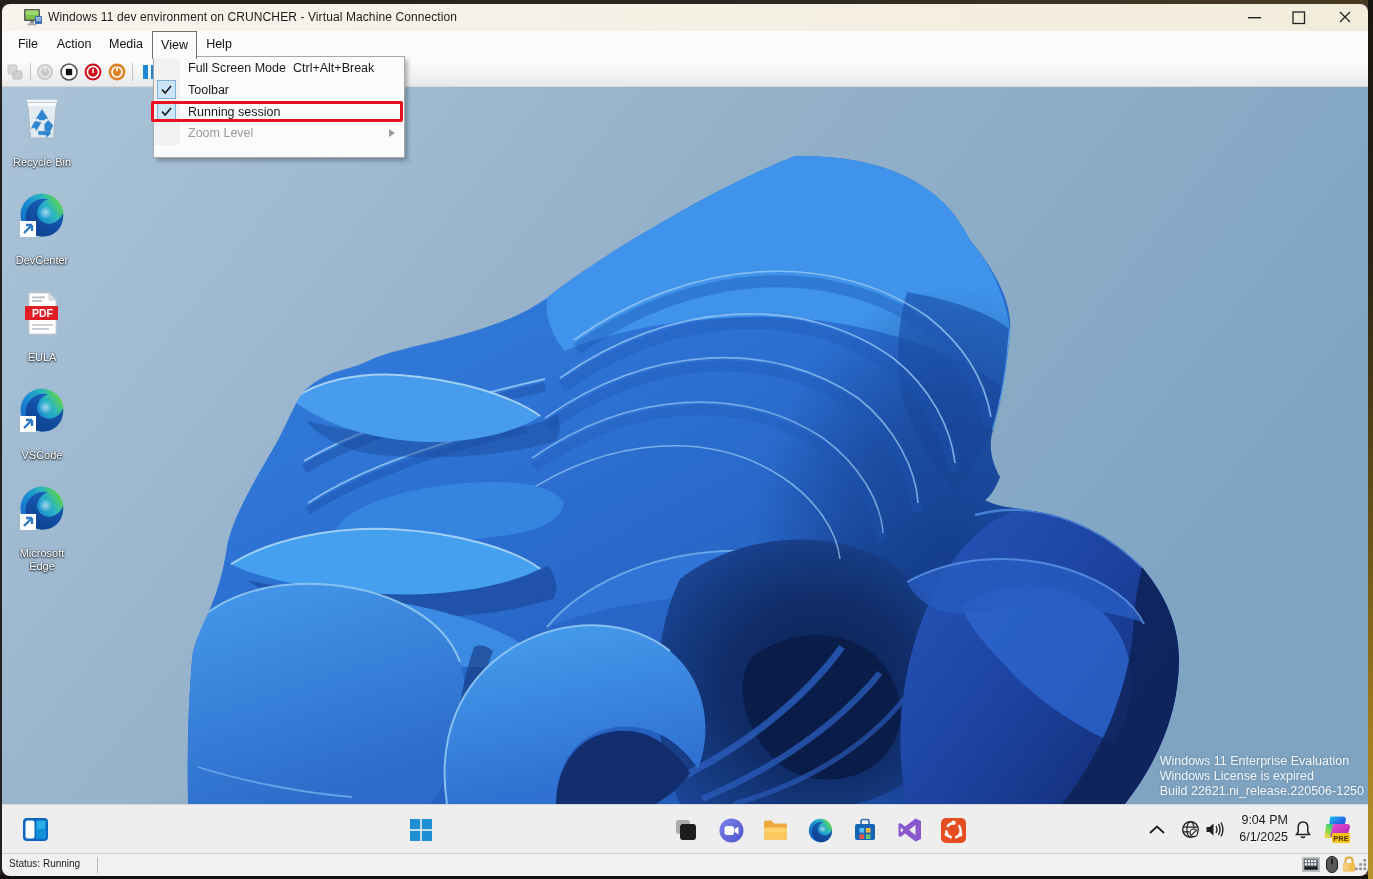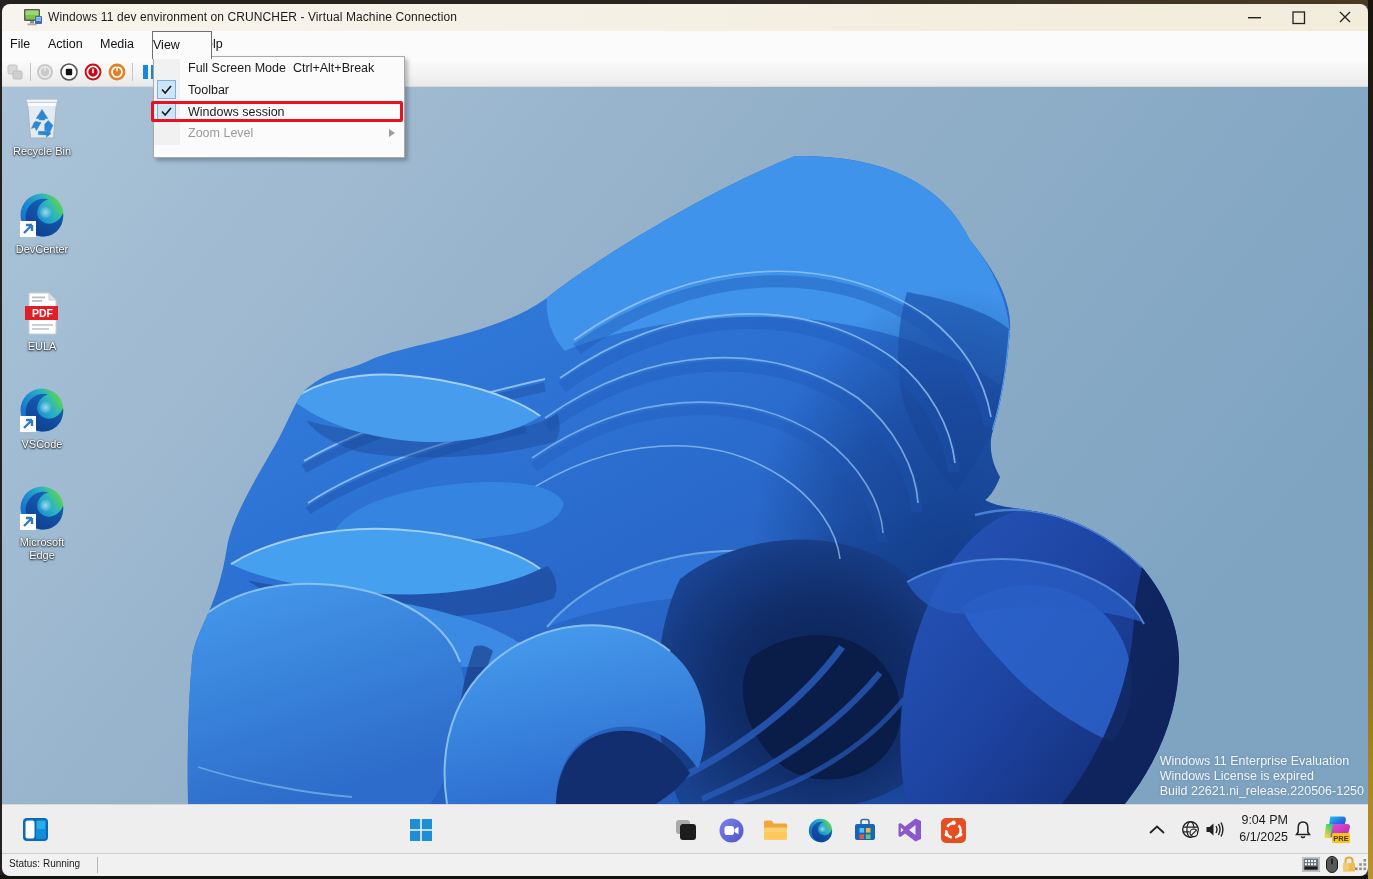--- a/index.html
+++ b/index.html
@@ -6,30 +6,30 @@
 #hostbg{position:absolute;inset:0;background:linear-gradient(90deg,#23211d 0%,#2a2620 55%,#3a3226 75%,#4a3a22 100%)}
 #hostright{position:absolute;top:0;right:0;width:5px;height:879px;z-index:99;background:linear-gradient(180deg,#17150f 0%,#2b2415 30%,#6b5518 62%,#a5801f 85%,#b8922a 100%)}
 #hostbot{position:absolute;left:0;bottom:0;width:1373px;height:4px;background:#14120e}
 .win{position:absolute;left:2px;top:4px;width:1366px;height:872px;border-radius:8px;overflow:hidden;background:#a21caf}
 
 .titlebar{position:absolute;left:0;top:0;width:100%;height:27px;background:linear-gradient(90deg,#f7f4ed 0%,#f4efe2 60%,#f2ecdb 100%)}
 .titlebar .ttext{position:absolute;left:46px;top:6px;font-size:12px;color:#1b1b1b;letter-spacing:.1px}
 .capbtn{position:absolute;top:0;height:27px;width:40px;color:#222;text-align:center}
 
 .menubar{position:absolute;left:0;top:27px;width:100%;height:27px;background:#fbfbfb}
-.mitem{position:absolute;top:0;height:27px;line-height:27px;font-size:12.5px;color:#111;}
+.mitem{position:absolute;top:0;height:27px;line-height:27px;font-size:12.5px;color:#111;text-align:center}
 
 .toolbar{position:absolute;left:0;top:54px;width:100%;height:29px;background:linear-gradient(180deg,#fdfdfd 0%,#f3f3f3 55%,#e9e9e9 100%);border-bottom:1px solid #d9d9d9}
 .tsep{position:absolute;top:5px;width:1px;height:18px;background:#c6c6c6}
 
 .screen{position:absolute;left:0;top:83px;width:1366px;height:766px;overflow:hidden}
 .wall{position:absolute;left:0;top:0;width:1366px;height:766px}
 
 .dicon{position:absolute;width:76px;text-align:center}
-.dicon .lbl{margin-top:3px;font-size:11px;color:#fff;text-shadow:0 1px 2px rgba(0,0,0,.9),0 0 2px rgba(0,0,0,.7);line-height:13px}
+.dicon .lbl{margin-top:14px;font-size:11px;color:#fff;text-shadow:0 1px 2px rgba(0,0,0,.9),0 0 2px rgba(0,0,0,.7);line-height:13px}
 .dicon svg{display:block;margin:0 auto}
 
 .wmark{position:absolute;right:4px;top:667px;color:#f2f6fa;font-size:12.5px;line-height:15px;text-shadow:0 0 3px rgba(70,90,110,.45)}
 
 .taskbar{position:absolute;left:0;top:717px;width:1366px;height:49px;background:#eeeeee;border-top:1px solid #d8d8d8}
 
 .statusbar{position:absolute;left:0;top:849px;width:1366px;height:23px;background:#f1f1f1;border-top:1px solid #cfcfcf;font-size:10px;color:#1a1a1a}
 
 .ddmenu{position:absolute;left:151px;top:52px;width:252px;height:102px;background:#fbfbfb;border:1px solid #a9a9a9;box-shadow:3px 3px 4px rgba(0,0,0,.25);z-index:50}
 .ddgut{position:absolute;left:0;top:0;width:26px;height:88px;background:#f1f1f1}
@@ -61,21 +61,21 @@
         <rect x="13" y="8" width="11.5" height="11.5" fill="none" stroke="#222" stroke-width="1.3"></rect>
       </svg>
     <svg class="capbtn" style="left:1324px" width="40" height="27">
         <path d="M14 8 L24 18 M24 8 L14 18" stroke="#222" stroke-width="1.3"></path>
       </svg>
   </div>
   <div class="menubar">
     <div class="mitem" style="left:8px;width:36px">File</div>
     <div class="mitem" style="left:46px;width:52px">Action</div>
     <div class="mitem" style="left:98px;width:52px">Media</div>
-    <div class="mitem" style="left:150px;width:60px;border:1px solid #707070;border-bottom:none;background:#fbfbfb;height:28px;z-index:60;position:absolute">View</div>
+    <div class="mitem" style="left:150px;width:45px;border:1px solid #707070;border-bottom:none;background:#fbfbfb;height:28px;z-index:60;position:absolute">View</div>
     <div class="mitem" style="left:195px;width:44px">Help</div>
   </div>
   <div class="toolbar">
     <svg style="position:absolute;left:5px;top:6px" width="18" height="17" viewBox="0 0 18 17">
       <rect x="1" y="1" width="9" height="9" rx="1.5" fill="#d9d9d9" stroke="#c2c2c2"></rect>
       <rect x="6" y="7" width="9" height="8" rx="1.5" fill="#cfcfcf" stroke="#bdbdbd"></rect>
     </svg>
     <div class="tsep" style="left:28px"></div>
     <svg style="position:absolute;left:34px;top:5px" width="18" height="18" viewBox="0 0 18 18">
       <circle cx="9" cy="9" r="8" fill="#c9c9c9"></circle>
@@ -402,21 +402,21 @@
     </svg>
   </div>
   <div class="ddmenu">
     <div class="ddgut"></div>
     <div class="dditem" style="top:4px;width:150px">Full Screen Mode</div>
     <div class="dditem" style="left:139px;top:4px">Ctrl+Alt+Break</div>
     <div class="dditem" style="top:26px">Toolbar</div>
     <svg class="ckbox" style="top:23px" viewBox="0 0 19 19">
         <path d="M4.5 9.5 L8 13.5 L14.5 5.5" fill="none" stroke="#1a1a1a" stroke-width="1.8"></path>
       </svg>
-    <div class="dditem" style="top:48px">Windows session</div>
+    <div class="dditem" style="top:48px">Running session</div>
     <svg class="ckbox" style="top:45px" viewBox="0 0 19 19">
         <path d="M4.5 9.5 L8 13.5 L14.5 5.5" fill="none" stroke="#1a1a1a" stroke-width="1.8"></path>
       </svg>
     <div class="redbox"></div>
     <div class="dditem" style="top:69px;color:#9b9b9b">Zoom Level</div>
     <svg style="position:absolute;right:8px;top:71px" width="8" height="10">
         <path d="M1 1 L7 5 L1 9 Z" fill="#9b9b9b"></path>
       </svg>
   </div>
 </div>

